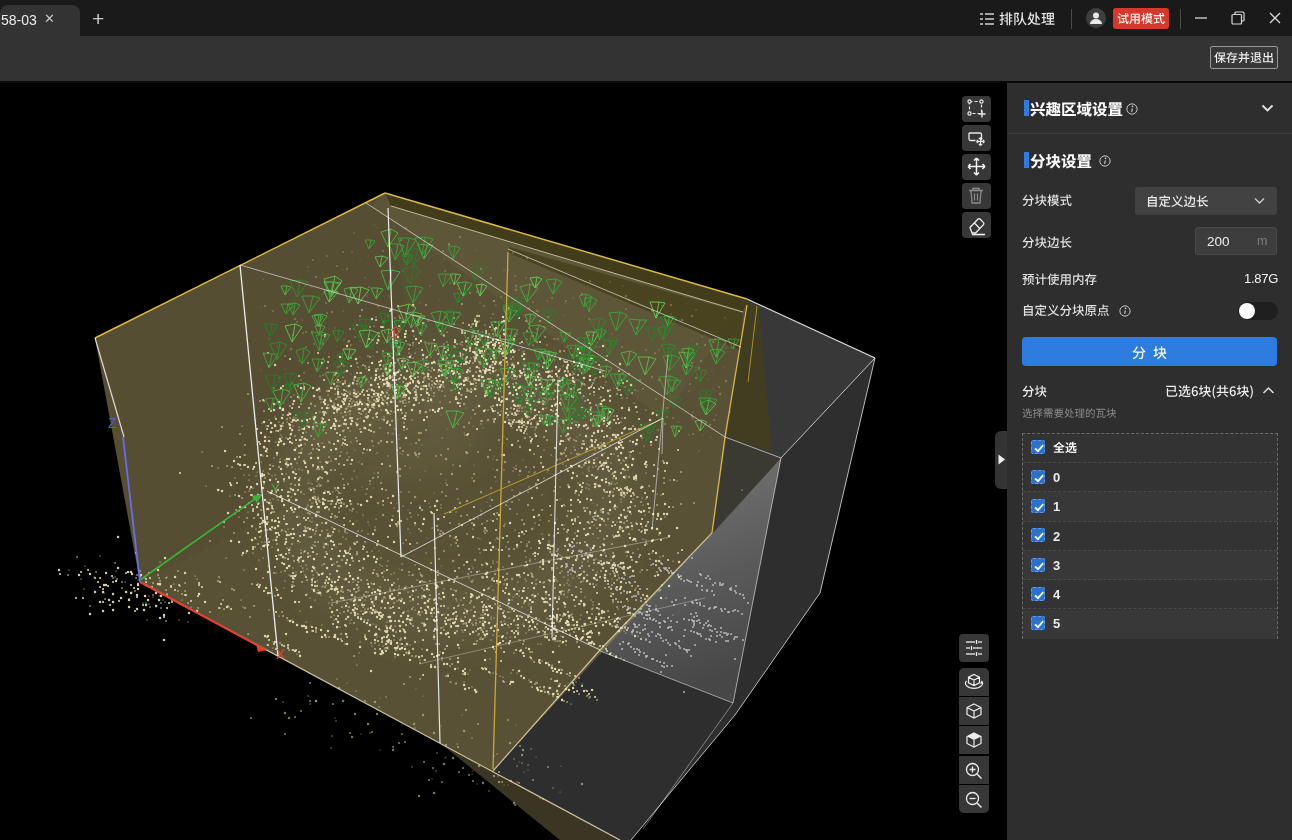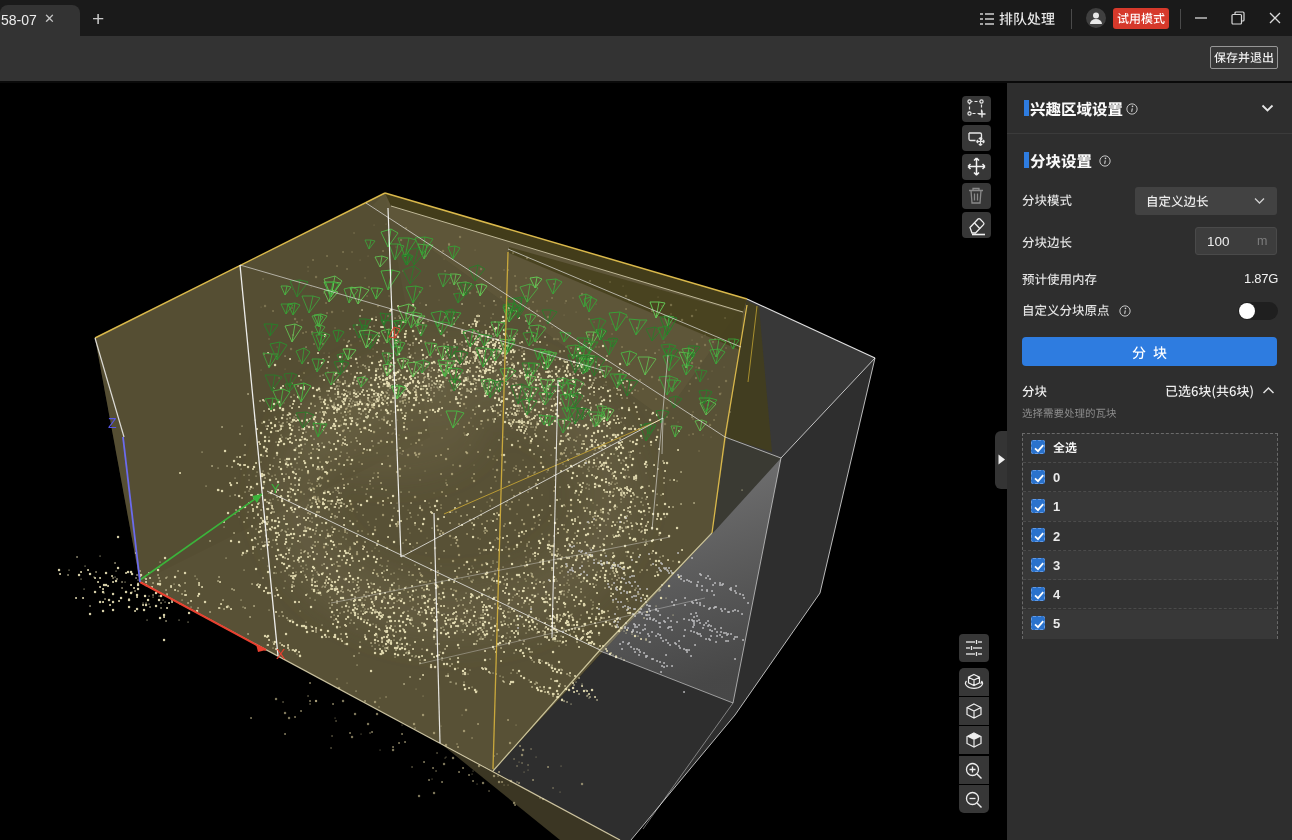--- a/index.html
+++ b/index.html
@@ -1,15 +1,15 @@
 <!DOCTYPE html>
 <html><head><meta charset="utf-8"><style>*{margin:0;padding:0;box-sizing:border-box}body{width:1292px;height:840px;background:#000;font-family:"Liberation Sans",sans-serif;overflow:hidden;position:relative}.abs{position:absolute}svg.t{display:block}</style></head><body>
 <div class="abs" style="left:0;top:0;width:1292px;height:36px;background:#1a1a1a"></div>
 <div class="abs" style="left:0;top:5px;width:80px;height:31px;background:#333333;border-radius:8px 8px 0 0"></div>
-<div class="abs" style="left:1px;top:12px;font-size:14px;color:#ececec">58-07</div>
+<div class="abs" style="left:1px;top:12px;font-size:14px;color:#ececec">58-03</div>
 <div class="abs" style="left:44px;top:11px;font-size:13px;color:#c8c8c8">✕</div>
 <div class="abs" style="left:92px;top:7px;font-size:21px;color:#c8c8c8;font-weight:300">+</div>
 <svg class="abs" style="left:979px;top:11px" width="16" height="16" viewBox="0 0 16 16">
     <g stroke="#e0e0e0" stroke-width="1.4">
       <line x1="1" y1="3" x2="4" y2="3"></line>
       <line x1="6" y1="3" x2="15" y2="3"></line>
       <line x1="1" y1="8" x2="4" y2="8"></line>
       <line x1="6" y1="8" x2="15" y2="8"></line>
       <line x1="1" y1="13" x2="4" y2="13"></line>
       <line x1="6" y1="13" x2="15" y2="13"></line>
@@ -491,21 +491,21 @@
   </svg>
 <div class="abs" style="left:1022px;top:233px">
     <svg class="t" width="50" height="18" viewBox="0 0 50 18" style="fill:#e3e3e3" xmlns="http://www.w3.org/2000/svg">
       <path transform="translate(0.0,14) scale(0.012500,-0.012500)" d="M191 471H749V377H191ZM718 471H817Q817 471 816 462Q816 454 816 444Q816 434 815 428Q810 314 805 234Q799 153 793 100Q786 46 777 15Q768 -16 754 -31Q737 -52 718 -61Q698 -69 671 -72Q645 -74 603 -74Q561 -74 515 -72Q514 -51 506 -24Q497 3 484 23Q530 19 569 18Q609 18 627 18Q655 18 668 30Q681 44 690 89Q699 134 706 223Q712 311 718 454ZM317 827 418 799Q384 714 337 636Q289 557 234 491Q179 425 120 376Q111 387 96 400Q81 414 66 428Q50 442 39 450Q98 493 151 552Q203 611 246 682Q289 752 317 827ZM680 829Q703 780 736 728Q769 677 807 628Q845 579 886 538Q927 496 966 465Q955 456 940 442Q925 428 912 413Q899 398 890 385Q850 422 809 468Q768 515 728 570Q689 624 654 681Q619 738 592 795ZM377 444H477Q468 361 451 283Q434 205 397 135Q360 65 294 9Q228 -48 121 -87Q115 -74 105 -59Q95 -44 84 -29Q72 -15 61 -5Q160 28 220 76Q280 124 311 183Q343 243 356 309Q370 375 377 444Z"></path>
       <path transform="translate(12.5,14) scale(0.012500,-0.012500)" d="M401 680H883V341H795V591H401ZM374 388H951V298H374ZM693 354Q725 231 793 137Q861 43 969 -2Q959 -11 946 -27Q933 -42 922 -57Q910 -73 903 -86Q826 -48 770 14Q714 76 676 158Q637 239 612 338ZM568 833H659V486Q659 405 649 325Q639 245 608 170Q576 96 513 31Q450 -34 345 -86Q339 -75 327 -62Q316 -48 304 -35Q291 -22 280 -14Q378 31 435 89Q493 146 522 212Q550 277 559 346Q568 416 568 487ZM49 607H357V518H49ZM163 832H252V176H163ZM32 174Q72 189 124 210Q177 231 236 256Q295 281 353 305L375 221Q296 184 216 146Q136 109 69 80Z"></path>
       <path transform="translate(25.0,14) scale(0.012500,-0.012500)" d="M341 671H872V579H341ZM831 671H927Q927 671 927 663Q927 655 927 644Q927 634 927 628Q923 502 918 414Q913 327 906 269Q899 212 890 179Q881 146 868 130Q851 108 832 99Q812 90 785 87Q761 85 721 85Q682 85 640 87Q638 108 629 136Q620 163 607 183Q651 180 688 179Q726 179 743 179Q757 178 766 181Q776 184 783 192Q793 202 800 232Q807 262 813 316Q818 370 823 453Q827 536 831 653ZM544 832H645Q642 715 634 606Q625 497 600 400Q574 302 521 222Q469 141 379 81Q368 99 349 119Q330 139 311 152Q395 204 442 277Q489 350 510 438Q531 526 537 625Q542 725 544 832ZM257 508V69H162V415H38V508ZM77 782 150 834Q177 809 207 779Q237 750 263 720Q289 691 305 668L226 608Q211 632 186 662Q161 692 133 724Q104 756 77 782ZM209 134Q234 134 258 115Q282 95 326 69Q377 37 445 29Q513 20 601 20Q644 20 694 22Q744 23 795 26Q846 29 893 33Q940 38 978 42Q973 29 966 10Q960 -9 955 -29Q950 -49 949 -63Q922 -65 879 -67Q835 -69 785 -71Q735 -72 685 -73Q635 -74 597 -74Q498 -74 430 -63Q363 -51 307 -19Q274 2 249 23Q223 43 207 43Q191 43 172 24Q152 5 131 -26Q110 -56 88 -89L18 4Q70 63 120 99Q170 134 209 134Z"></path>
       <path transform="translate(37.5,14) scale(0.012500,-0.012500)" d="M230 -76Q228 -65 221 -49Q215 -34 208 -19Q200 -3 193 6Q207 12 222 28Q237 43 237 74V840H336V5Q336 5 325 0Q315 -5 299 -14Q283 -22 267 -33Q252 -44 241 -55Q230 -66 230 -76ZM230 -76 222 10 269 45 566 115Q566 93 569 67Q571 41 575 25Q472 -2 408 -19Q344 -36 309 -46Q275 -57 257 -63Q240 -70 230 -76ZM54 459H947V365H54ZM557 413Q591 321 648 246Q706 171 786 118Q867 65 970 36Q959 26 946 10Q933 -6 922 -22Q911 -39 904 -54Q795 -18 712 45Q629 107 569 194Q509 282 470 391ZM762 824 857 783Q808 727 744 676Q679 624 610 581Q540 538 473 506Q465 516 450 531Q436 545 422 560Q407 575 395 583Q464 610 532 648Q601 685 660 730Q719 776 762 824Z"></path>
     </svg>
   </div>
 <div class="abs" style="left:1195px;top:227px;width:82px;height:28px;background:#3d3d3d;border:1px solid #4a4a4a;border-radius:3px"></div>
-<div class="abs" style="left:1207px;top:234px;font-size:13.5px;color:#ededed">100</div>
+<div class="abs" style="left:1207px;top:234px;font-size:13.5px;color:#ededed">200</div>
 <div class="abs" style="left:1257px;top:234px;font-size:12.5px;color:#7d7d7d">m</div>
 <div class="abs" style="left:1022px;top:270px">
     <svg class="t" width="75" height="18" viewBox="0 0 75 18" style="fill:#e3e3e3" xmlns="http://www.w3.org/2000/svg">
       <path transform="translate(0.0,14) scale(0.012500,-0.012500)" d="M55 798H378V716H55ZM33 474H414V389H33ZM191 435H282V22Q282 -14 273 -34Q265 -55 240 -66Q216 -77 181 -79Q145 -82 93 -82Q91 -62 82 -37Q74 -11 64 8Q100 7 131 7Q162 7 172 8Q183 8 187 11Q191 14 191 23ZM349 798H369L386 803L443 764Q419 725 389 684Q358 643 325 607Q292 570 260 543Q251 556 235 572Q220 588 208 598Q234 622 261 654Q288 685 312 720Q335 754 349 781ZM387 474H400L413 477L471 462Q453 402 432 340Q411 277 393 235L322 252Q333 278 344 313Q356 349 367 388Q378 426 387 461ZM79 596 130 657Q167 634 211 606Q255 578 296 551Q337 524 364 503L311 433Q285 455 245 483Q205 512 161 542Q117 572 79 596ZM460 802H964V719H460ZM672 760 776 747Q762 702 747 658Q732 613 718 582L637 598Q647 633 657 678Q667 724 672 760ZM662 487H751V294Q751 246 741 195Q731 144 702 94Q672 45 616 1Q559 -43 464 -79Q456 -64 439 -44Q422 -25 406 -12Q493 17 544 54Q595 92 620 133Q645 175 654 216Q662 258 662 295ZM724 79 786 136Q816 113 850 84Q885 56 916 28Q948 1 967 -20L902 -85Q884 -63 853 -34Q823 -6 789 24Q755 54 724 79ZM495 631H925V154H833V545H583V151H495Z"></path>
       <path transform="translate(12.5,14) scale(0.012500,-0.012500)" d="M128 769 188 830Q216 808 248 782Q279 755 308 729Q336 702 352 681L289 612Q272 633 245 661Q218 689 187 717Q156 746 128 769ZM192 -71 172 21 197 56 406 201Q409 188 414 172Q420 156 426 140Q432 125 436 115Q363 63 318 30Q273 -2 248 -22Q223 -41 211 -52Q199 -63 192 -71ZM43 533H256V439H43ZM370 520H963V422H370ZM618 841H718V-84H618ZM192 -71Q189 -59 180 -42Q172 -25 162 -9Q152 7 144 16Q160 27 178 49Q196 72 196 105V533H292V27Q292 27 282 21Q271 14 257 3Q242 -8 228 -21Q213 -35 203 -47Q192 -60 192 -71Z"></path>
       <path transform="translate(25.0,14) scale(0.012500,-0.012500)" d="M326 739H965V652H326ZM438 488V361H844V488ZM351 567H935V282H351ZM428 266Q474 190 553 136Q632 81 740 47Q848 14 977 0Q968 -10 957 -25Q946 -40 937 -55Q927 -71 921 -85Q788 -66 678 -25Q569 17 486 83Q404 149 350 241ZM592 839H686V391Q686 331 679 274Q672 217 652 163Q632 110 594 63Q557 17 496 -21Q435 -59 345 -86Q339 -75 329 -61Q319 -46 308 -32Q297 -17 287 -7Q373 13 429 44Q485 76 518 115Q551 154 567 199Q583 244 587 293Q592 341 592 391ZM268 847 356 818Q322 734 277 651Q231 567 178 494Q125 420 68 364Q64 376 55 394Q46 412 36 430Q26 448 17 460Q67 507 114 569Q160 630 200 702Q240 773 268 847ZM166 578 256 668 257 667V-88H166Z"></path>
       <path transform="translate(37.5,14) scale(0.012500,-0.012500)" d="M202 775H835V685H202ZM202 543H835V455H202ZM198 306H838V216H198ZM148 775H242V414Q242 356 237 289Q231 222 217 154Q203 85 176 23Q148 -40 102 -90Q95 -80 81 -68Q68 -56 53 -45Q39 -34 28 -28Q70 19 94 73Q118 128 130 186Q141 245 145 303Q148 362 148 415ZM799 775H893V35Q893 -6 882 -29Q871 -51 844 -63Q817 -74 771 -77Q725 -79 654 -78Q652 -60 642 -33Q633 -6 623 13Q655 11 686 11Q717 10 741 11Q764 11 773 11Q788 11 794 17Q799 22 799 36ZM460 740H555V-74H460Z"></path>
       <path transform="translate(50.0,14) scale(0.012500,-0.012500)" d="M445 421 517 473Q552 441 592 404Q633 367 671 329Q710 291 744 256Q777 220 800 192L722 130Q701 159 669 196Q636 232 599 272Q561 311 521 349Q481 388 445 421ZM452 844H550V629Q550 580 544 527Q538 474 522 419Q506 364 474 310Q443 257 393 207Q343 157 270 114Q264 124 252 138Q240 151 227 164Q214 177 202 185Q273 223 319 266Q365 310 392 357Q419 403 432 451Q445 498 449 544Q452 589 452 630ZM94 675H857V582H189V-86H94ZM815 675H908V31Q908 -10 897 -33Q887 -56 858 -68Q830 -79 783 -82Q735 -84 668 -84Q666 -71 661 -54Q656 -36 650 -19Q643 -2 636 11Q669 10 701 9Q732 8 756 8Q780 9 790 9Q804 10 810 15Q815 20 815 33Z"></path>
       <path transform="translate(62.5,14) scale(0.012500,-0.012500)" d="M341 270H959V182H341ZM423 526H822V440H423ZM609 347H704V21Q704 -17 695 -38Q685 -59 657 -70Q629 -80 586 -82Q542 -84 479 -84Q476 -64 468 -39Q461 -13 451 6Q481 5 509 5Q537 4 558 4Q579 4 587 5Q600 6 605 9Q609 13 609 23ZM798 526H821L841 531L901 483Q869 448 829 413Q788 378 745 347Q701 315 660 291Q651 304 635 320Q619 337 609 347Q644 367 680 395Q716 423 747 453Q779 483 798 508ZM59 714H942V623H59ZM378 845 476 821Q440 703 385 589Q330 474 253 375Q176 276 72 204Q67 216 59 233Q51 249 42 265Q33 281 25 292Q94 339 149 402Q205 464 249 538Q293 611 326 689Q358 767 378 845ZM180 432H275V-83H180Z"></path>
     </svg>

